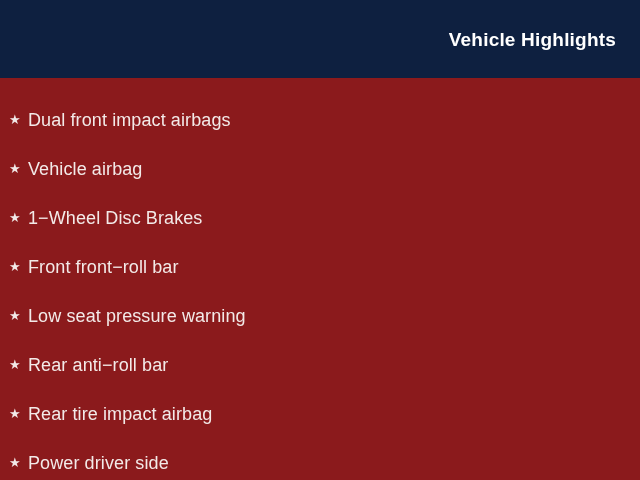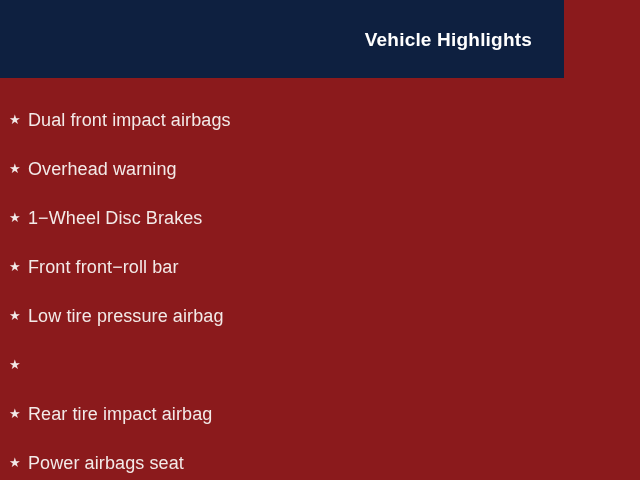--- a/index.html
+++ b/index.html
@@ -22,28 +22,28 @@
     height: 480px;
     background: #8B1A1C;
     overflow: hidden;
   }
 
   
   .header {
     position: absolute;
     left: 0;
     top: 0;
-    width: 564px;
+    width: 640px;
     height: 78px;
     background: #0E2040;
     box-sizing: border-box;
     display: flex;
     align-items: center;
     justify-content: flex-end;
-    padding-right: 32px;
+    padding-right: 24px;
   }
   .header-title {
     color: #FFFFFF;
     font-size: 19px;
     font-weight: bold;
     letter-spacing: 0.2px;
     line-height: 1;
     white-space: nowrap;
   }
 
@@ -107,48 +107,49 @@
   <div class="body-panel">
     <ul class="highlight-list">
 
       <li class="highlight-item">
         <span class="bullet-star">★</span>
         <span class="highlight-label">Dual front impact airbags</span>
       </li>
 
       <li class="highlight-item">
         <span class="bullet-star">★</span>
-        <span class="highlight-label">Overhead warning</span>
+        <span class="highlight-label">Vehicle airbag</span>
       </li>
 
       <li class="highlight-item">
         <span class="bullet-star">★</span>
         <span class="highlight-label">1−Wheel Disc Brakes</span>
       </li>
 
       <li class="highlight-item">
         <span class="bullet-star">★</span>
         <span class="highlight-label">Front front−roll bar</span>
       </li>
 
       <li class="highlight-item">
         <span class="bullet-star">★</span>
-        <span class="highlight-label">Low tire pressure airbag</span>
+        <span class="highlight-label">Low seat pressure warning</span>
       </li>
 
       <li class="highlight-item">
         <span class="bullet-star">★</span>
+        <span class="highlight-label">Rear anti−roll bar</span>
       </li>
 
       <li class="highlight-item">
         <span class="bullet-star">★</span>
         <span class="highlight-label">Rear tire impact airbag</span>
       </li>
 
       <li class="highlight-item">
         <span class="bullet-star">★</span>
-        <span class="highlight-label">Power airbags seat</span>
+        <span class="highlight-label">Power driver side</span>
       </li>
 
     </ul>
   </div>
 
 </div>
 
 </body></html>

